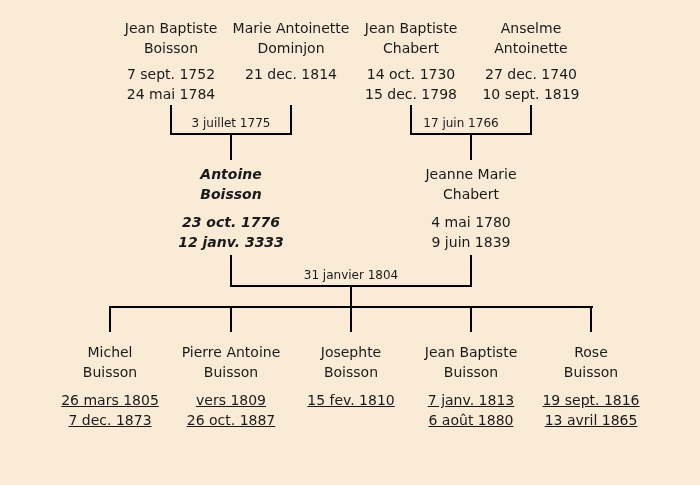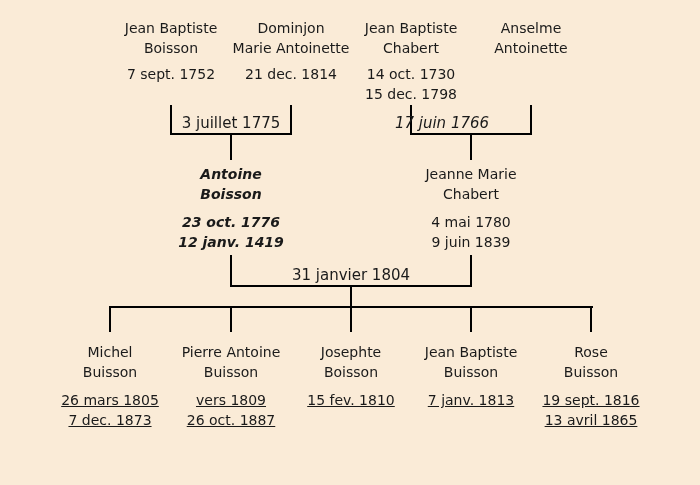--- a/index.html
+++ b/index.html
@@ -33,45 +33,46 @@
     color: var(--text);
     white-space: nowrap;
   }
   .person .dates { margin-top: 6px; }
   .person.g2 .dates { margin-top: 8px; }
   .person.g3 .dates { margin-top: 8px; text-decoration: underline; }
   .person.bold { font-weight: bold; font-style: italic; }
   .marriage-label {
     position: absolute;
     text-align: center;
-    font-size: 15px;
+    font-size: 12px;
     line-height: 22px;
     color: var(--text);
     white-space: nowrap;
   }
 </style>
 </head>
 <body>
 
 <div id="canvas">
 
   <div class="person g1" style="left:106px; top:18px;">
     <div class="names">
       <div>Jean Baptiste</div>
       <div>Boisson</div>
     </div>
     <div class="dates">
       <div>7 sept. 1752</div>
+      <div>24 mai 1784</div>
     </div>
   </div>
 
   <div class="person g1" style="left:226px; top:18px;">
     <div class="names">
+      <div>Marie Antoinette</div>
       <div>Dominjon</div>
-      <div>Marie Antoinette</div>
     </div>
     <div class="dates">
       <div>21 dec. 1814</div>
     </div>
   </div>
 
   <div class="person g1" style="left:346px; top:18px;">
     <div class="names">
       <div>Jean Baptiste</div>
       <div>Chabert</div>
@@ -79,44 +80,48 @@
     <div class="dates">
       <div>14 oct. 1730</div>
       <div>15 dec. 1798</div>
     </div>
   </div>
 
   <div class="person g1" style="left:466px; top:18px;">
     <div class="names">
       <div>Anselme</div>
       <div>Antoinette</div>
+    </div>
+    <div class="dates">
+      <div>27 dec. 1740</div>
+      <div>10 sept. 1819</div>
     </div>
   </div>
 
   <div class="line" style="left:170px; top:105px; width:2px; height:28px;"></div>
   <div class="line" style="left:290px; top:105px; width:2px; height:28px;"></div>
   <div class="line" style="left:410px; top:105px; width:2px; height:28px;"></div>
   <div class="line" style="left:530px; top:105px; width:2px; height:28px;"></div>
 
   <div class="marriage-label" style="left:171px; top:112px; width:120px;">3 juillet 1775</div>
   <div class="line" style="left:170px; top:133px; width:122px; height:2px;"></div>
   <div class="line" style="left:230px; top:134px; width:2px; height:26px;"></div>
 
-  <div class="marriage-label" style="left:392px; top:112px; width:100px;font-style:italic;">17 juin 1766</div>
+  <div class="marriage-label" style="left:411px; top:112px; width:100px;">17 juin 1766</div>
   <div class="line" style="left:410px; top:133px; width:122px; height:2px;"></div>
   <div class="line" style="left:470px; top:134px; width:2px; height:26px;"></div>
 
   <div class="person g2 bold" style="left:166px; top:164px;">
     <div class="names">
       <div>Antoine</div>
       <div>Boisson</div>
     </div>
     <div class="dates">
       <div>23 oct. 1776</div>
-      <div>12 janv. 1419</div>
+      <div>12 janv. 3333</div>
     </div>
   </div>
 
   <div class="person g2" style="left:406px; top:164px;">
     <div class="names">
       <div>Jeanne Marie</div>
       <div>Chabert</div>
     </div>
     <div class="dates">
       <div>4 mai 1780</div>
@@ -171,20 +176,21 @@
     </div>
   </div>
 
   <div class="person g3" style="left:406px; top:342px;">
     <div class="names">
       <div>Jean Baptiste</div>
       <div>Buisson</div>
     </div>
     <div class="dates">
       <div>7 janv. 1813</div>
+      <div>6 août 1880</div>
     </div>
   </div>
 
   <div class="person g3" style="left:526px; top:342px;">
     <div class="names">
       <div>Rose</div>
       <div>Buisson</div>
     </div>
     <div class="dates">
       <div>19 sept. 1816</div>

